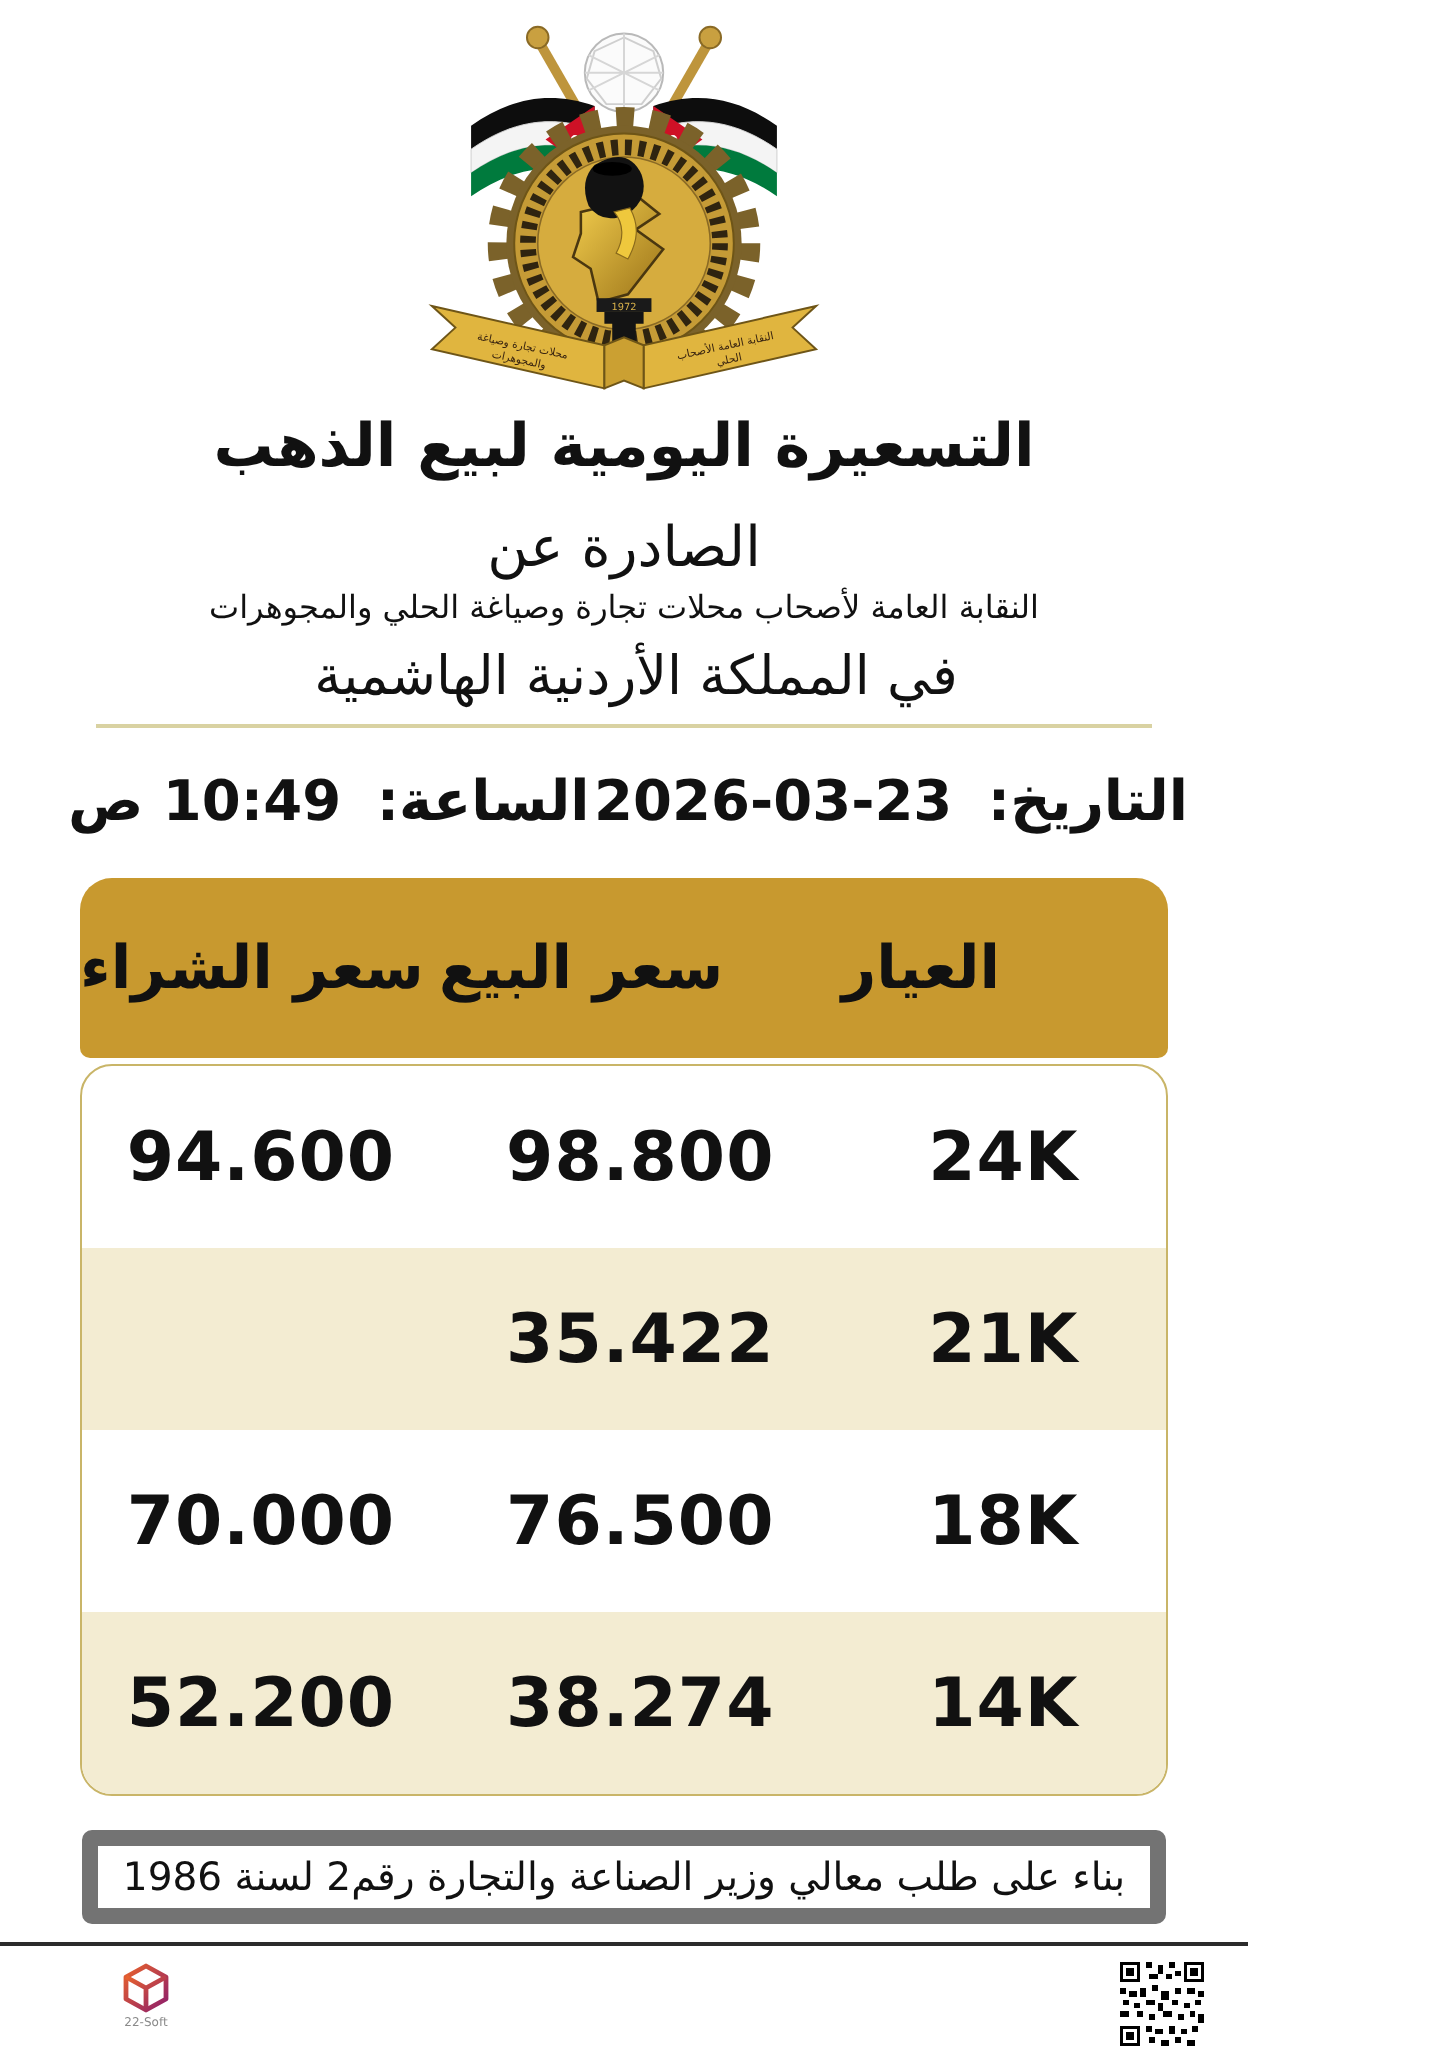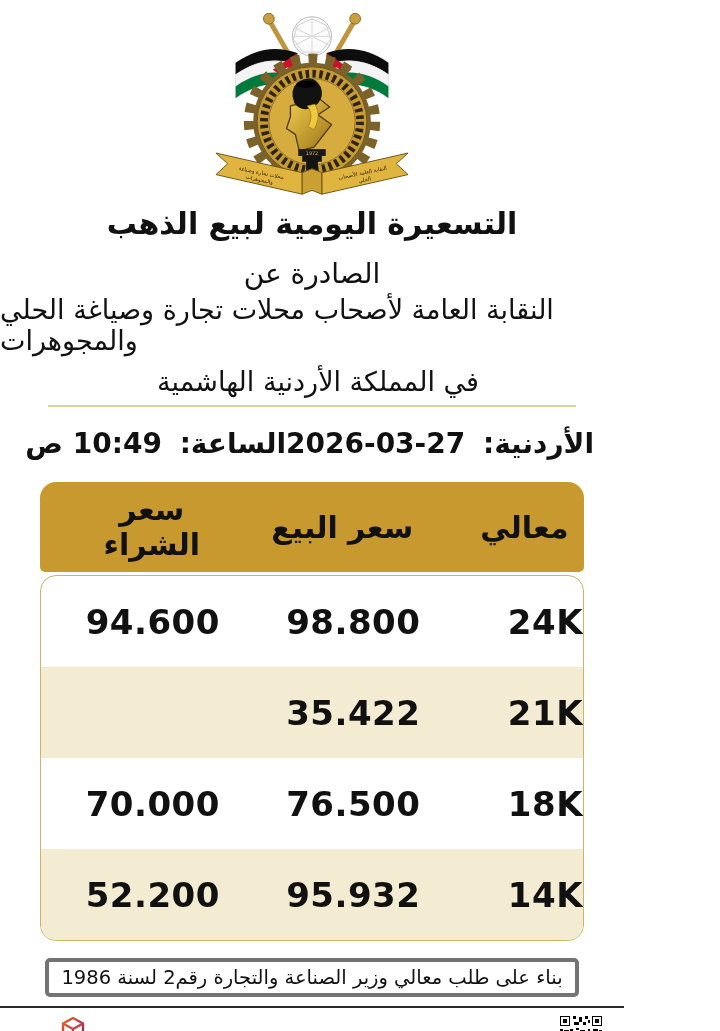--- a/index.html
+++ b/index.html
@@ -11,53 +11,53 @@
   }
   .page { position:relative; width:624px; height:1031px; background:#fff; }
 
   
   .emblem-wrap { width:100%; display:flex; justify-content:center; padding-top:6px; }
   .emblem-wrap svg { display:block; }
 
   
   .title { text-align:center; font-size:30px; font-weight:600; margin-top:2px; letter-spacing:0; }
   .issued { text-align:center; font-size:28px; margin-top:16px; }
-  .issuer { text-align:left; font-size:27px; margin-top:4px; }
+  .issuer { text-align:center; font-size:16px; margin-top:4px; }
   .kingdom { text-align:center; font-size:27px; font-weight:500; margin-top:10px;padding-left:12px; }
   .sep { border:none; border-top:2px solid #D9D2A2; margin:8px 48px 0 48px; }
 
   
   .datetime { direction:rtl; display:flex; justify-content:space-between;
               padding:0 30px 0 34px; margin-top:20px; font-size:28px; font-weight:700; }
   .dt-item { white-space:nowrap; }
   .dt-item .lbl { margin-left:8px;text-align:right; }
 
   
   .gold-table { margin:22px 40px 0 40px; direction:rtl; }
   .gt-head {
     display:grid; grid-template-columns:30% 37% 33%;
     background:var(--gold,#C8992F); border-radius:16px 16px 5px 5px;
     height:90px; align-items:center; font-size:30px; font-weight:700;
   }
-  .gt-head div { text-align:center;margin-left:44px; }
+  .gt-head div { text-align:left; }
   .gt-body {
     margin-top:3px; border:1px solid #C9B568; border-radius:16px;
     overflow:hidden; background:#fff;
   }
   .gt-row {
     display:grid; grid-template-columns:30% 37% 33%;
     height:91px; align-items:center; font-size:34px; font-weight:700;
   }
-  .gt-row div { letter-spacing:0.5px; }
+  .gt-row div { text-align:center; letter-spacing:0.5px; }
   .gt-row.alt { background:#F3ECD2; }
 
   
   .note-box {
     direction:rtl; width:fit-content; margin:17px auto 0 auto;
-    border:4px solid #737373; border-radius:5px;
+    border:8px solid #737373; border-radius:5px;
     padding:4px 12px; font-size:19.5px;
   }
 
   
   .footer-rule { border:none; border-top:2.5px solid #2b2b2b; margin-top:9px; }
   .footer { display:flex; justify-content:space-between; align-items:flex-start;
             padding:8px 22px 0 56px; }
   .brand-mini { display:flex; flex-direction:column; align-items:center; width:34px; }
   .brand-mini .cap { font-size:6px; color:#8a8a8a; margin-top:1px; }
   .footer-right { display:flex; align-items:flex-start; gap:8px; }
@@ -145,53 +145,53 @@
   </div>
 
   <div class="title" dir="rtl">التسعيرة اليومية لبيع الذهب</div>
   <div class="issued" dir="rtl">الصادرة عن</div>
   <div class="issuer" dir="rtl">النقابة العامة لأصحاب محلات تجارة وصياغة الحلي والمجوهرات</div>
   <div class="kingdom" dir="rtl">في المملكة الأردنية الهاشمية</div>
   <hr class="sep">
 
   <div class="datetime">
     <div class="dt-item">
-      <span class="lbl">الأردنية:</span>
-      <span>27-03-2026</span>
+      <span class="lbl">التاريخ:</span>
+      <span>23-03-2026</span>
     </div>
     <div class="dt-item">
       <span class="lbl">الساعة:</span>
       <span>10:49 ص</span>
     </div>
   </div>
 
   <div class="gold-table">
     <div class="gt-head">
-      <div>معالي</div>
+      <div>العيار</div>
       <div>سعر البيع</div>
       <div>سعر الشراء</div>
     </div>
     <div class="gt-body">
       <div class="gt-row">
         <div>24K</div>
         <div>98.800</div>
         <div>94.600</div>
       </div>
       <div class="gt-row alt">
         <div>21K</div>
         <div>35.422</div>
       </div>
       <div class="gt-row">
         <div>18K</div>
         <div>76.500</div>
         <div>70.000</div>
       </div>
       <div class="gt-row alt">
         <div>14K</div>
-        <div>95.932</div>
+        <div>38.274</div>
         <div>52.200</div>
       </div>
     </div>
   </div>
 
   <div class="note-box">بناء على طلب معالي وزير الصناعة والتجارة رقم2 لسنة 1986</div>
 
   <hr class="footer-rule">
   <div class="footer">
     <div class="brand-mini">

